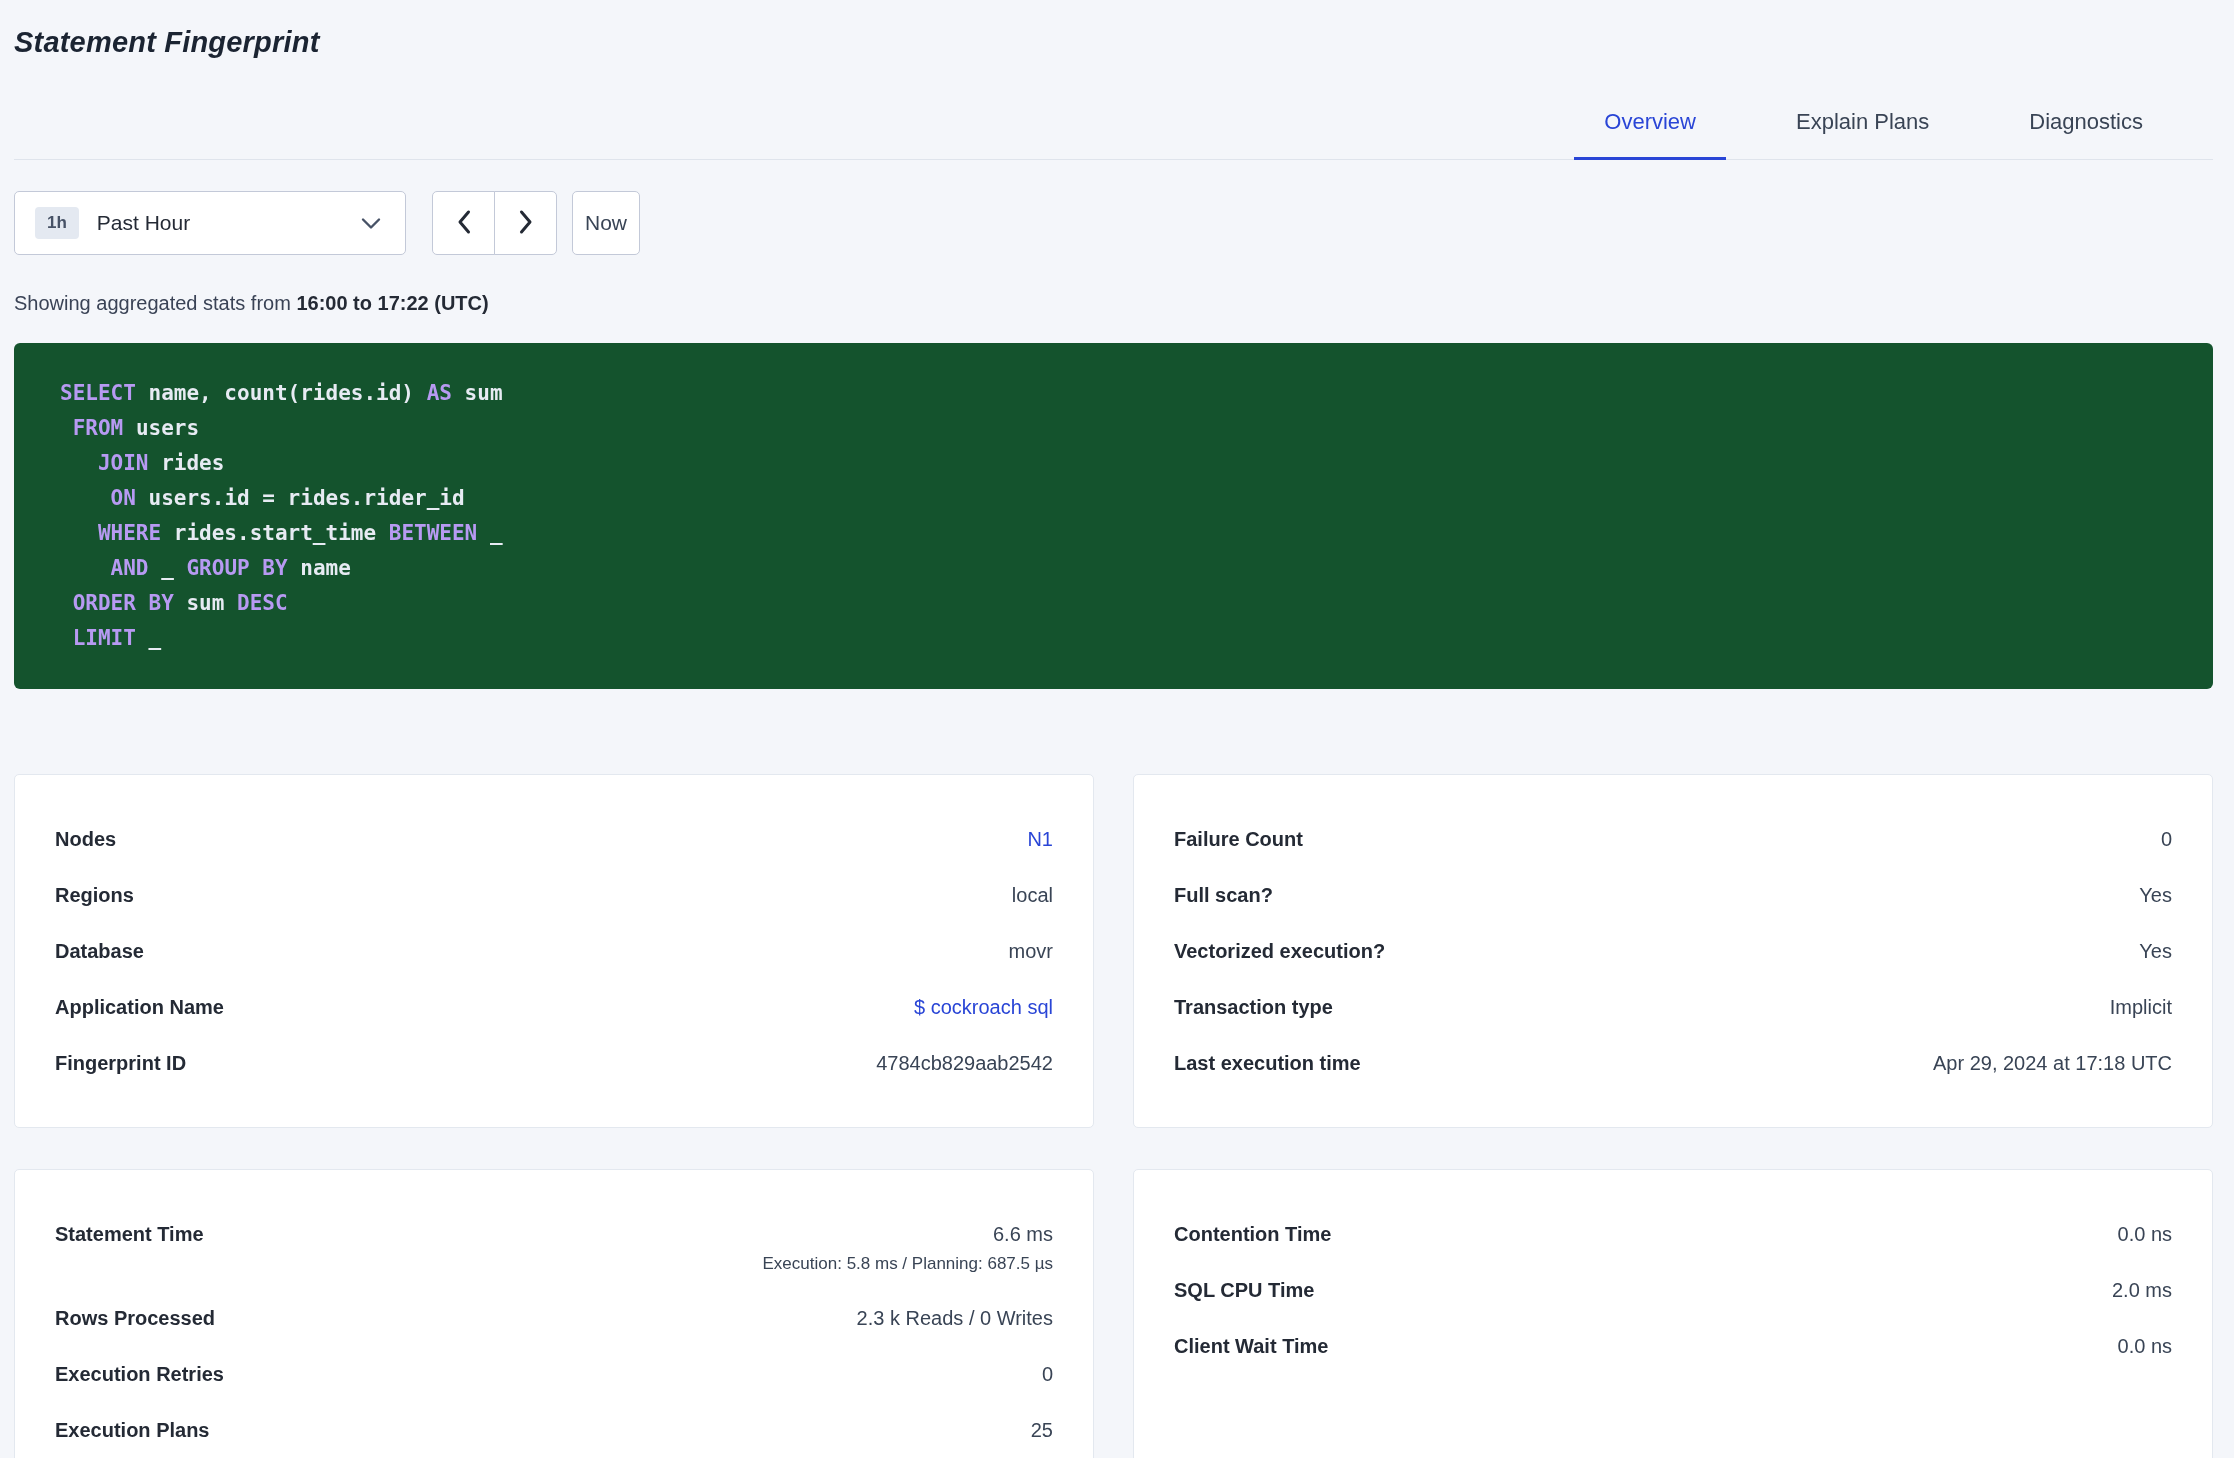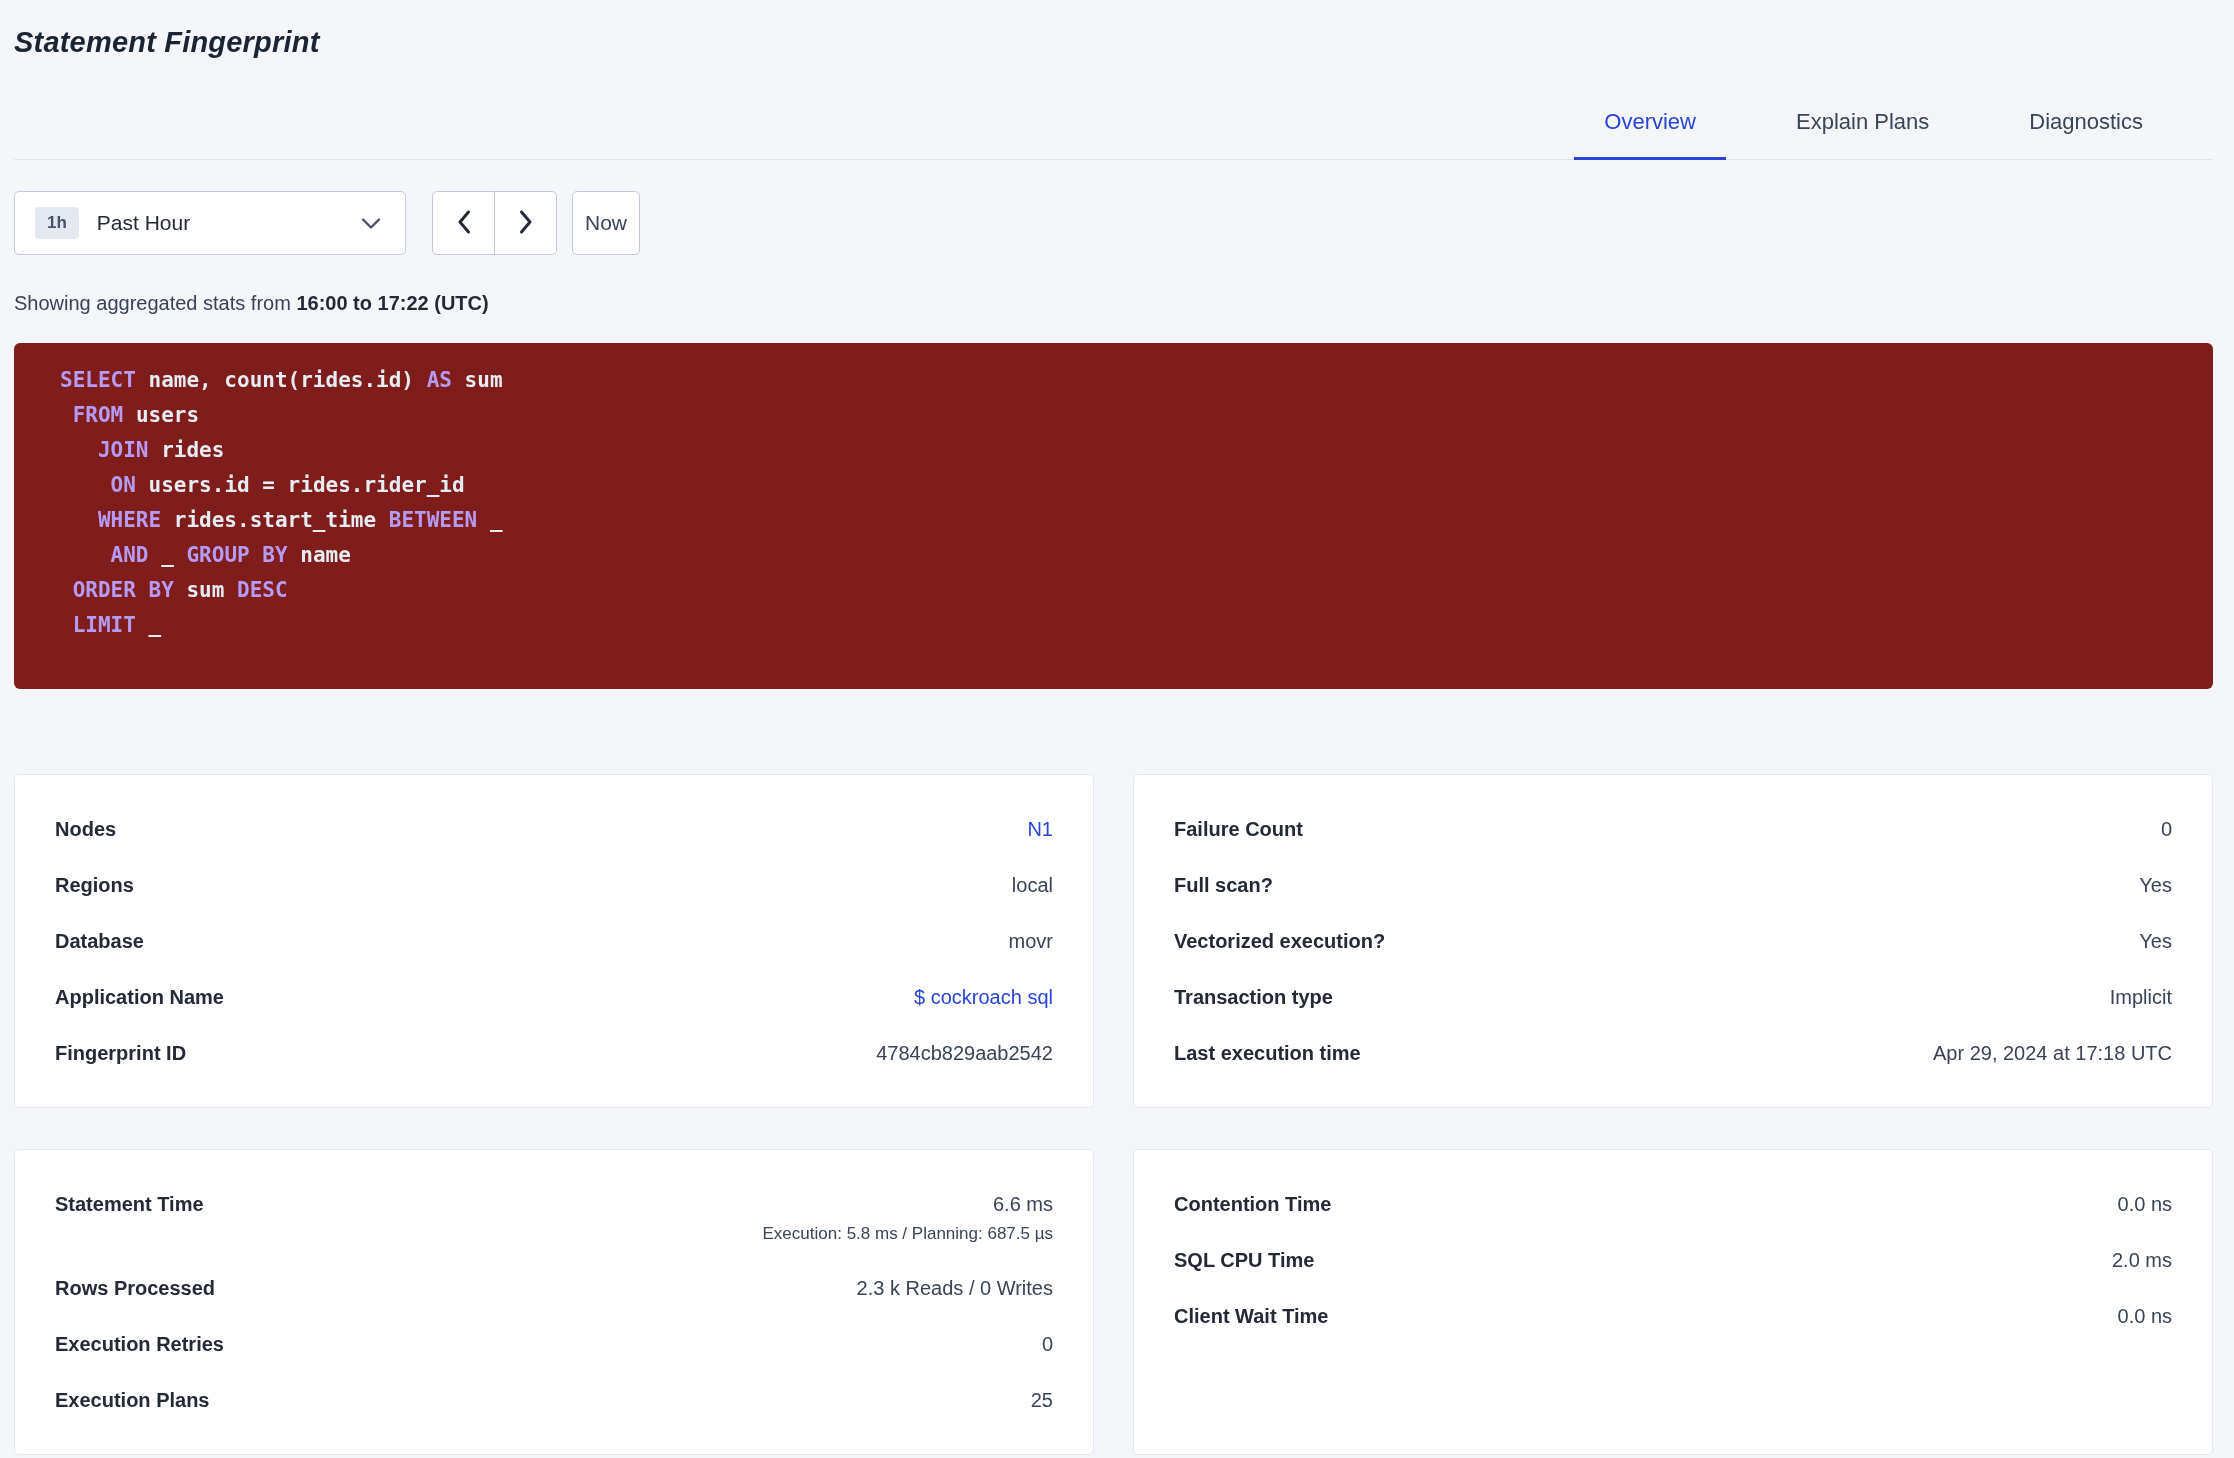--- a/index.html
+++ b/index.html
@@ -106,23 +106,23 @@
   .caption {
     margin-top: 37px;
     font-size: 20px;
     color: #3a4356;
   }
   .caption b { color: #242a35; }
 
   
   .sql-box {
     margin-top: 28px;
-    background: #7f1d1d;
+    background: #14532d;
     border-radius: 6px;
-    padding: 20px 46px;
+    padding: 33px 46px;
     min-height: 346px;
   }
   .sql-line {
     white-space: pre;
     font-family: "DejaVu Sans Mono", monospace;
     font-size: 21px;
     line-height: 35px;
     font-weight: 600;
     color: #e7ebf3;
   }
@@ -130,21 +130,21 @@
 
   
   .cards-row { display: flex; gap: 39px; }
   .cards-row.first { margin-top: 85px; }
   .cards-row.second { margin-top: 41px; }
   .card {
     flex: 1;
     background: #ffffff;
     border: 1px solid #e3e8ef;
     border-radius: 5px;
-    padding: 26px 40px;
+    padding: 36px 40px;
   }
   .card-row {
     display: flex;
     justify-content: space-between;
     align-items: flex-start;
     padding: 15px 0;
   }
   .row-label {
     font-size: 20px;
     font-weight: bold;

